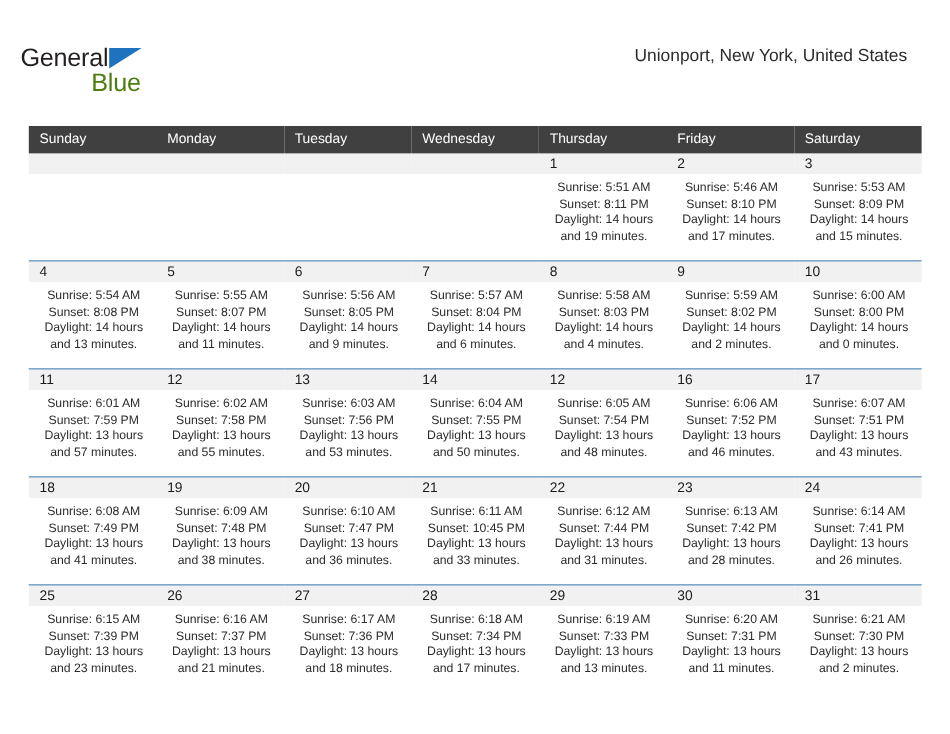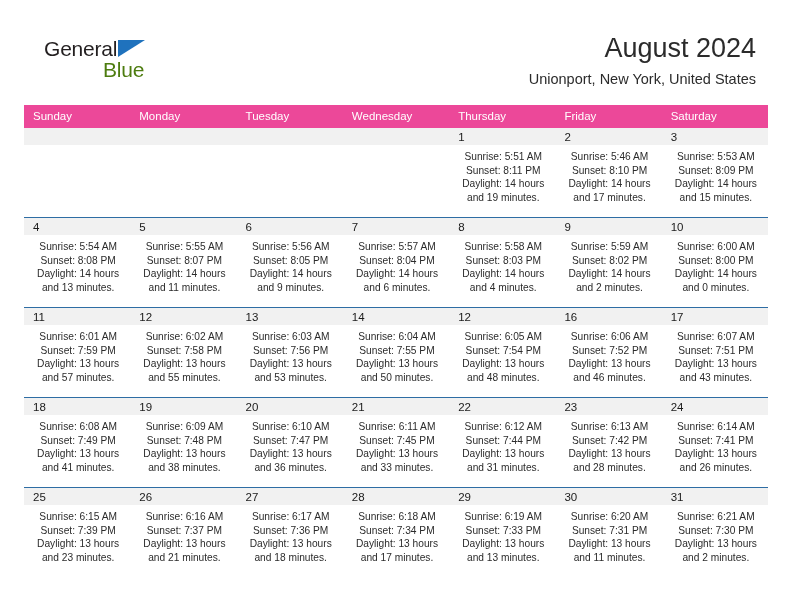--- a/index.html
+++ b/index.html
@@ -26,21 +26,21 @@
   .header {
     position: absolute;
     left: 0;
     top: 0;
     width: 792px;
     height: 100px;
   }
 
   .logo {
     position: absolute;
-    left: 44px;
+    left: 17px;
     top: 38px;
     width: 130px;
     height: 48px;
   }
   .logo-general {
     position: absolute;
     left: 0;
     top: 0;
     font-size: 21px;
     line-height: 21px;
@@ -91,21 +91,21 @@
   .calendar {
     position: absolute;
     left: 24px;
     top: 105px;
     width: 744px;
     border-collapse: collapse;
     table-layout: fixed;
   }
 
   .calendar th {
-    background: #ec4899;
+    background: #404040;
     color: #ffffff;
     font-size: 11.5px;
     font-weight: normal;
     text-align: left;
     padding: 5px 0 6px 9px;
     height: 11px;
     border: none;
   }
 
   .calendar td {
@@ -156,21 +156,20 @@
 
   <div class="header">
 
     <div class="logo">
       <span class="logo-general">General</span>
       <span class="logo-triangle"></span>
       <span class="logo-blue">Blue</span>
     </div>
 
     <div class="title-block">
-      <div class="month-title">August 2024</div>
       <div class="location-subtitle">Unionport, New York, United States</div>
     </div>
 
   </div>
 
   <table class="calendar">
     <colgroup>
       <col style="width:14.2857%">
         <col style="width:14.2857%">
         <col style="width:14.2857%">
@@ -460,21 +459,21 @@
                 <div>Daylight: 13 hours</div>
                 <div>and 36 minutes.</div>
               </div>
             </div>
           </td>
           <td>
             <div class="cell-inner">
               <div class="daynum-band">21</div>
               <div class="cell-lines">
                 <div>Sunrise: 6:11 AM</div>
-                <div>Sunset: 7:45 PM</div>
+                <div>Sunset: 10:45 PM</div>
                 <div>Daylight: 13 hours</div>
                 <div>and 33 minutes.</div>
               </div>
             </div>
           </td>
           <td>
             <div class="cell-inner">
               <div class="daynum-band">22</div>
               <div class="cell-lines">
                 <div>Sunrise: 6:12 AM</div>

